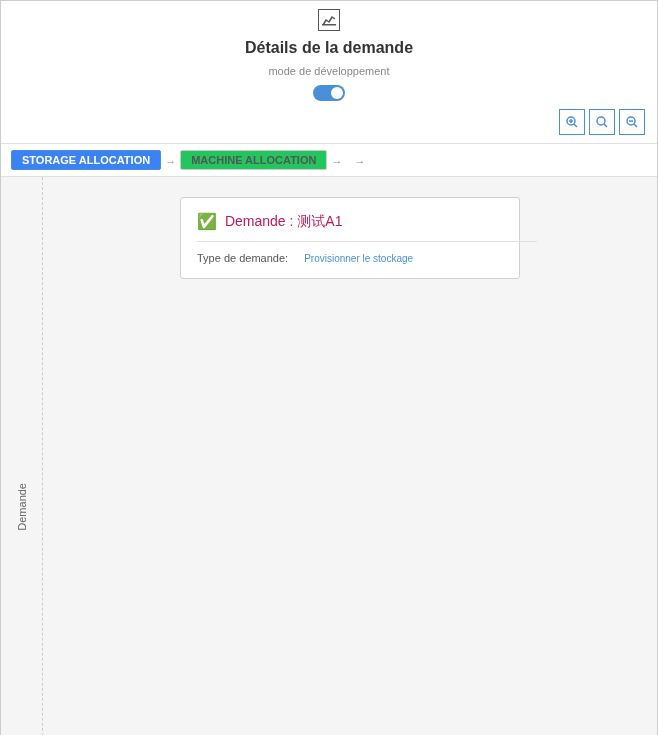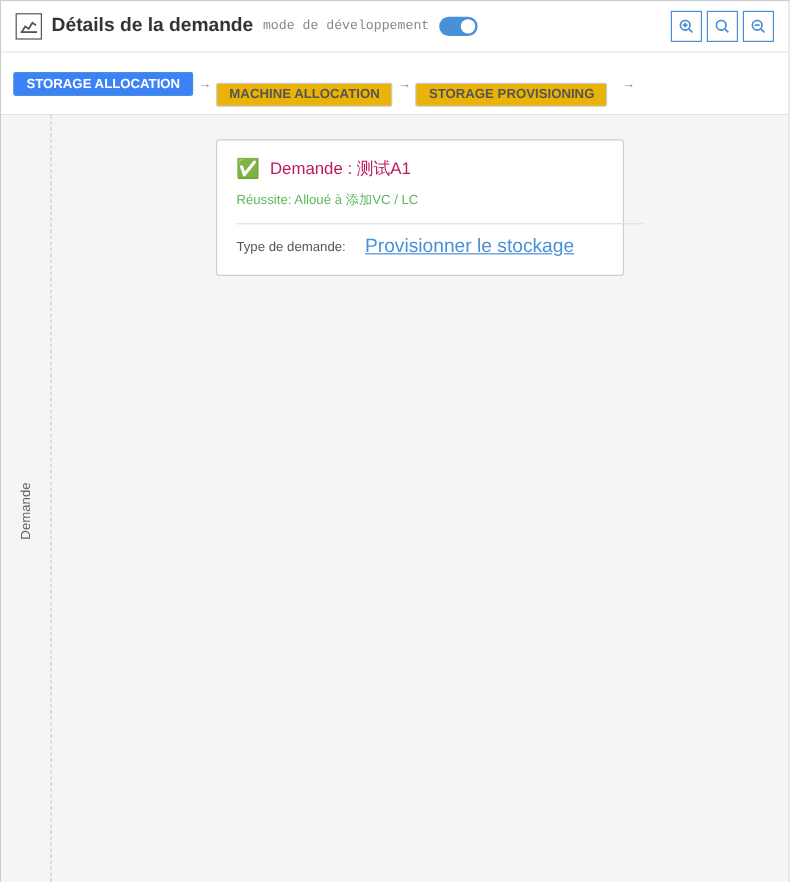--- a/index.html
+++ b/index.html
@@ -16,20 +16,21 @@
       border: 1px solid #ccc;
     }
     
     .header {
       display: flex;
       align-items: center;
       padding: 8px 12px;
       border-bottom: 1px solid #e0e0e0;
       background: #fff;
       gap: 8px;
+      flex-direction: column;
     }
     .header-icon {
       width: 22px;
       height: 22px;
       border: 1.5px solid #555;
       display: flex;
       align-items: center;
       justify-content: center;
       font-size: 10px;
       color: #555;
@@ -38,21 +39,20 @@
     .header-title {
       font-size: 16px;
       font-weight: bold;
       color: #333;
       flex-shrink: 0;
     }
     .dev-mode-label {
       font-size: 11px;
       color: #888;
       flex-shrink: 0;
-      font-family: Liberation Mono, monospace;
     }
     .toggle-switch {
       position: relative;
       width: 32px;
       height: 16px;
       background: #4a90d9;
       border-radius: 8px;
       cursor: pointer;
       flex-shrink: 0;
     }
@@ -103,24 +103,23 @@
       font-weight: bold;
       border-radius: 2px;
       cursor: pointer;
     }
     .nav-chip-active {
       background: #3b82f6;
       color: #fff;
       border: 1px solid #4a90d9;
     }
     .nav-chip-inactive {
-      background: #eab308;
+      background: #22c55e;
       color: #555;
       border: 1px solid #ccc;
-      margin-top: 19px;
     }
     .nav-arrow {
       color: #888;
       font-size: 11px;
     }
     
     .main-content {
       display: flex;
       background: #f5f5f5;
       min-height: 660px;
@@ -157,23 +156,22 @@
       display: flex;
       gap: 16px;
       align-items: center;
     }
     .card-label {
       font-size: 11px;
       color: #555;
       min-width: 80px;
     }
     .card-value {
-      font-size: 16px;
+      font-size: 10px;
       color: #4a90d9;
-      text-decoration: underline;
     }
     .divider-line {
       width: 340px;
       border-bottom: 1px solid #e0e0e0;
       margin: 10px 0;
     }
     .section-block {
       display: flex;
       width: 100%;
       border-bottom: 1px dashed #ccc;
@@ -245,40 +243,36 @@
 
   <div class="nav-bar">
     <div class="nav-item">
       <div class="nav-chip nav-chip-active">STORAGE ALLOCATION</div>
     </div>
     <span class="nav-arrow">→</span>
     <div class="nav-item">
       <div class="nav-chip nav-chip-inactive">MACHINE ALLOCATION</div>
     </div>
     <span class="nav-arrow">→</span>
-    <div class="nav-item">
-      <div class="nav-chip nav-chip-inactive">STORAGE PROVISIONING</div>
-    </div>
     <br style="width:100%">
     <span class="nav-arrow" style="padding-left:4px">→</span>
   </div>
 
   <div class="main-content">
 
     <div class="section-block" style="display:flex; border-bottom: 1px dashed #ccc;">
       <div class="section-side" style="min-height: 210px;">
         <span class="section-side-text">Demande</span>
       </div>
       <div class="section-content">
         <div class="card">
           <div class="card-header">
             <span class="success-icon">✅</span>
             <span class="card-title">Demande : 测试A1</span>
           </div>
-          <div class="card-success-text">Réussite: Alloué à 添加VC / LC</div>
           <div class="divider-line"></div>
           <div class="card-row">
             <span class="card-label">Type de demande:</span>
             <span class="card-value">Provisionner le stockage</span>
           </div>
         </div>
       </div>
     </div>
 
   </div>

